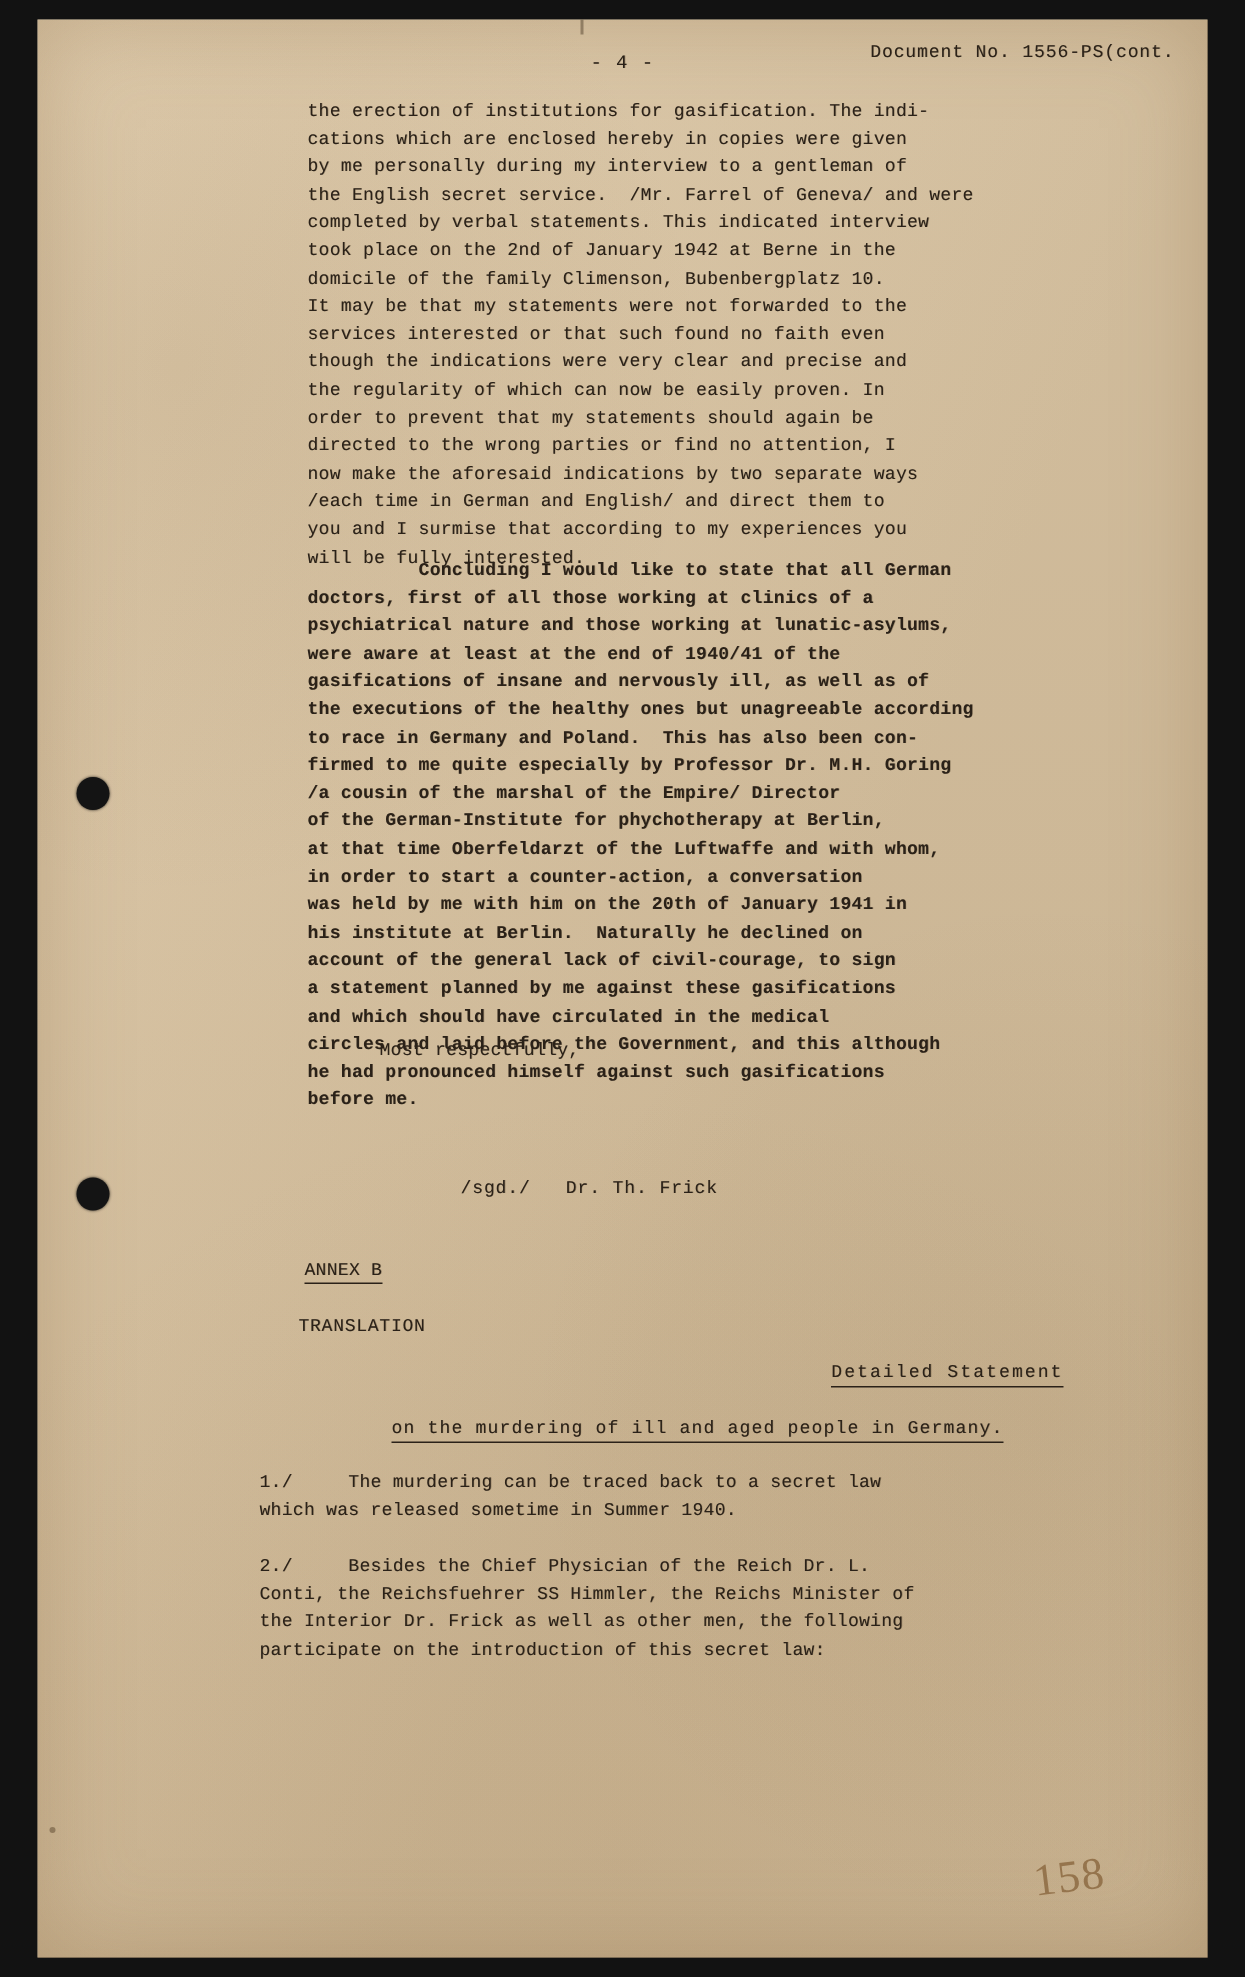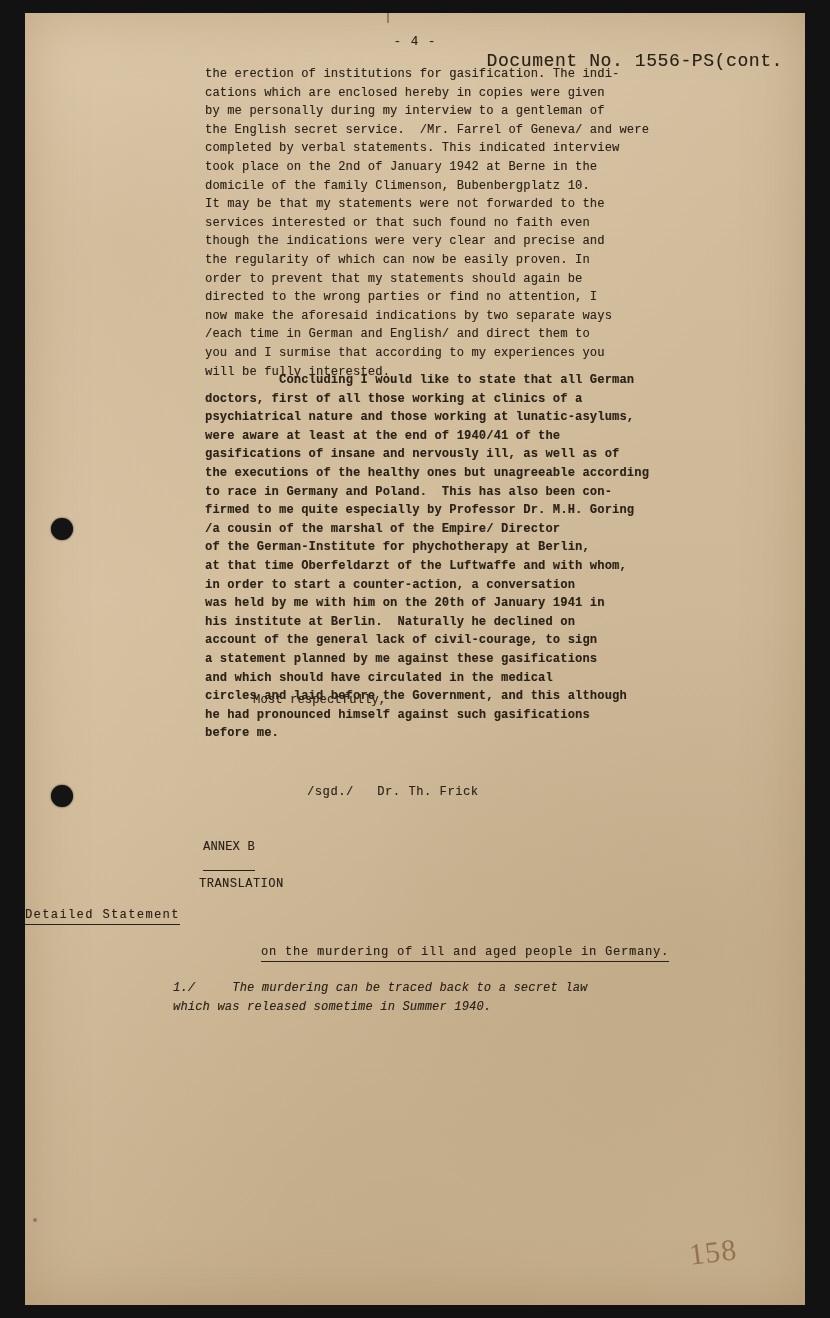--- a/index.html
+++ b/index.html
@@ -61,64 +61,63 @@
     line-height: 18.6px;
     letter-spacing: 0.2px;
     white-space: pre-wrap;
     text-shadow: 0.4px 0.3px 0 rgba(60,45,25,0.35);
   }
 
   .doc-no {
     top: 13px;
     right: 22px;
     left: auto;
-    font-size: 18px;
+    font-size: 12px;
     letter-spacing: 0.6px;
-    margin-top: 26px;
   }
   .page-num {
     top: 20px;
     left: 0;
     width: 780px;
     text-align: center;
     font-size: 12.6px;
     letter-spacing: 1px;
   }
   .body-block {
     left: 180px;
     width: 530px;
   }
   .p1 { top: 52px; }
   .p2 { top: 358px; font-weight: bold; }
   .closing { top: 678px; left: 228px; }
   .signature { top: 770px; left: 282px; letter-spacing: 0.6px; }
 
   .annex { top: 825px; left: 178px; }
-  .annex span.u { border-bottom: 1px solid #2a2118; padding-bottom: 16px; text-align: right; }
+  .annex span.u { border-bottom: 1px solid #2a2118; padding-bottom: 1px; text-align: right; }
   .translation { top: 862px; left: 174px; letter-spacing: 0.5px; font-family: Liberation Mono, monospace; }
 
   .heading-1 {
     top: 893px;
     left: 0;
     width: 684px;
-    text-align: left;
+    text-align: right;
     letter-spacing: 1.4px;
   }
   .heading-1 span.u { border-bottom: 1px solid #2a2118; padding-bottom: 2px; }
   .heading-2 {
     top: 930px;
     left: 0;
     width: 792px;
     text-align: center;
     letter-spacing: 0.8px;
     padding-left: 44px;
   }
   .heading-2 span.u { border-bottom: 1px solid #2a2118; padding-bottom: 2px; }
 
-  .item-1 { top: 966px; left: 148px; width: 580px; font-style: italic; }
+  .item-1 { top: 966px; left: 148px; width: 580px; }
   .item-2 { top: 1022px; left: 148px; width: 580px; }
 
   .marker {
     position: absolute;
     right: 68px;
     bottom: 36px;
     font-family: "Liberation Serif", serif;
     font-size: 30px;
     color: #8d6b43;
     transform: rotate(-7deg);
@@ -199,17 +198,21 @@
     <div class="typed signature">/sgd./   Dr. Th. Frick</div>
 
     <div class="typed annex"><span class="u">ANNEX B</span></div>
     <div class="typed translation">TRANSLATION</div>
 
     <div class="typed heading-1"><span class="u">Detailed Statement</span></div>
     <div class="typed heading-2"><span class="u">on the murdering of ill and aged people in Germany.</span></div>
 
     <div class="typed item-1"><span>1./</span><span>     The murdering can be traced back to a secret law
 which was released sometime in Summer 1940.</span></div>
+    <div class="typed item-2"><span>2./</span><span>     Besides the Chief Physician of the Reich Dr. L.
+Conti, the Reichsfuehrer SS Himmler, the Reichs Minister of
+the Interior Dr. Frick as well as other men, the following
+participate on the introduction of this secret law:</span></div>
 
     <div class="marker">158</div>
     <div class="edge-spot"></div>
   </div>
 </div>
 
 </body></html>

